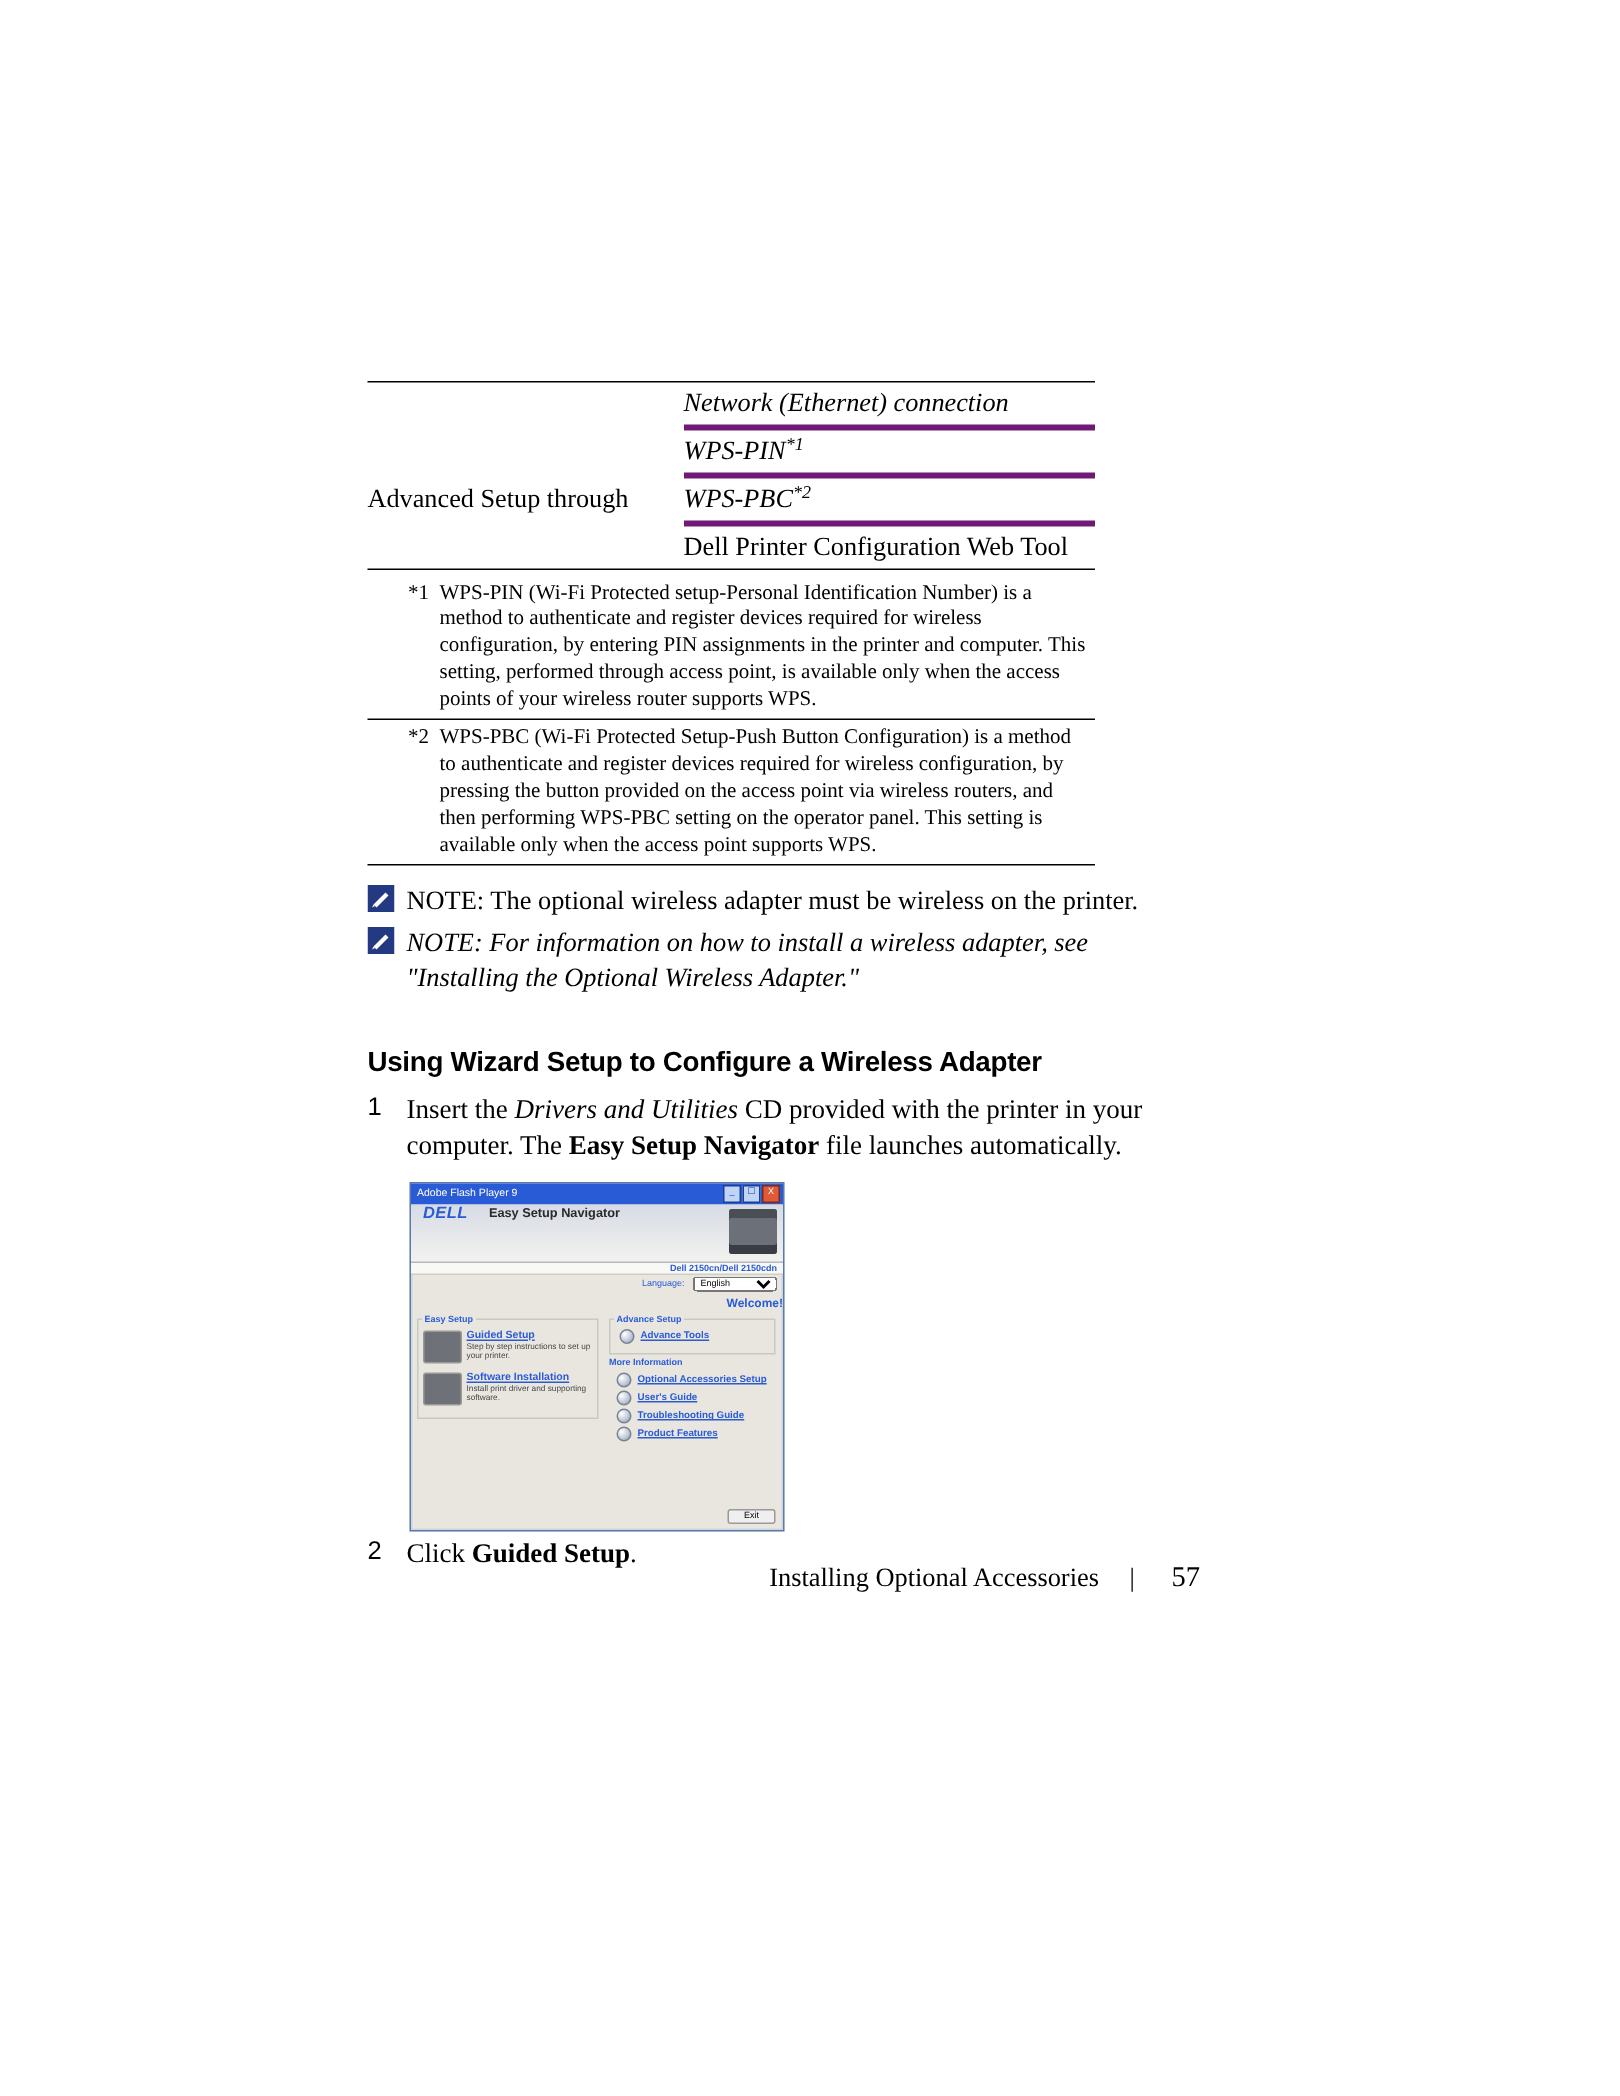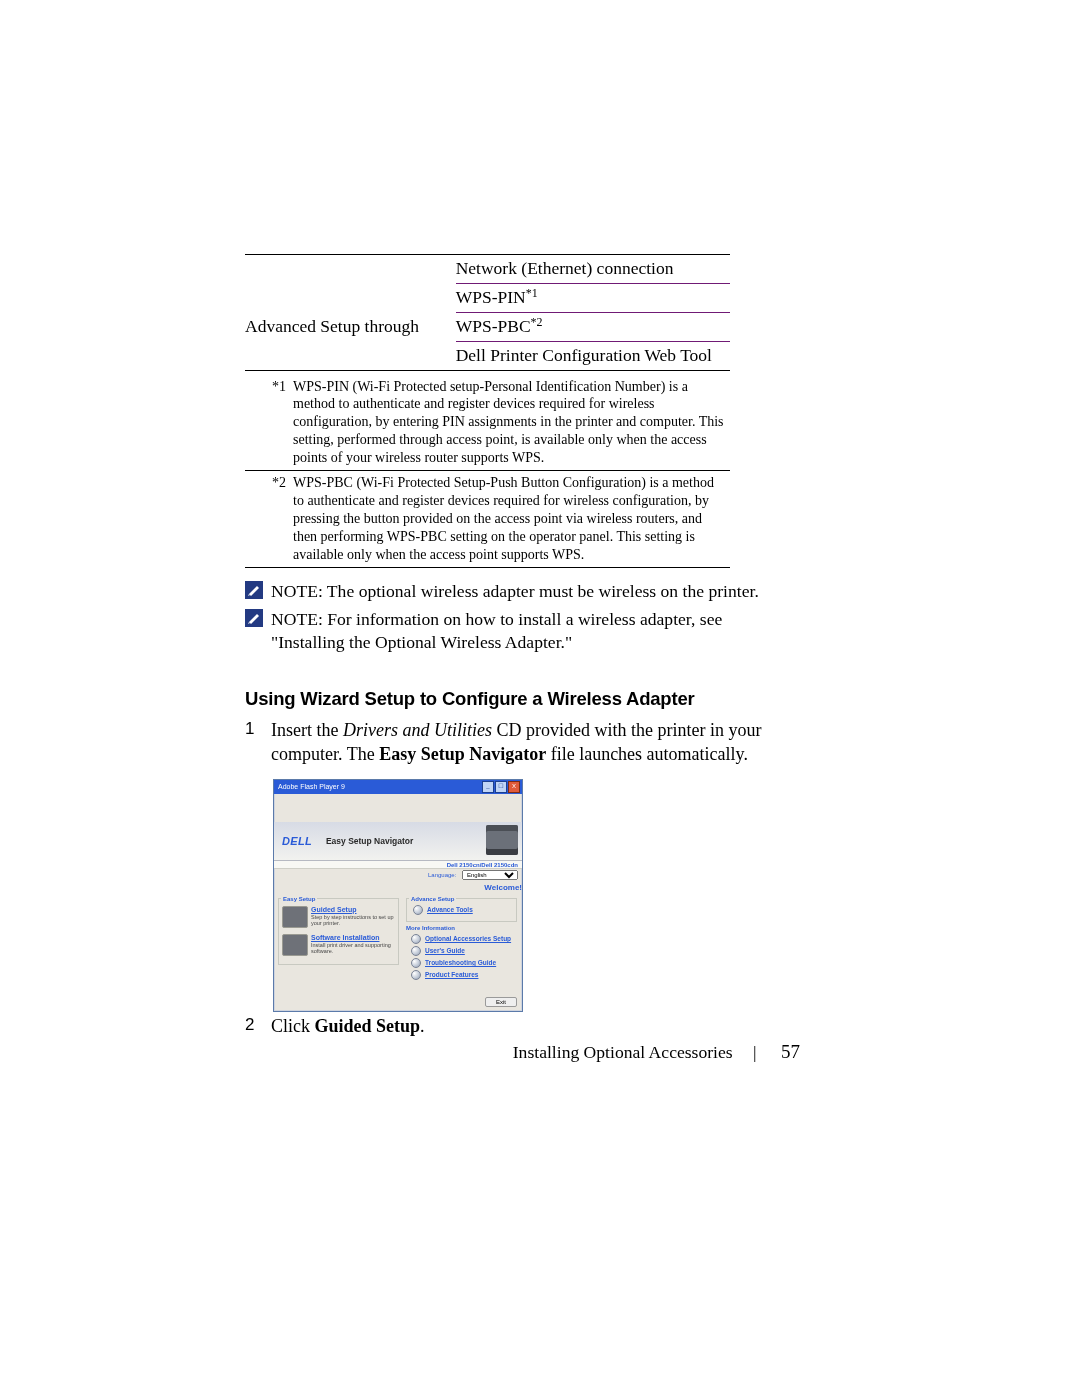--- a/index.html
+++ b/index.html
@@ -31,21 +31,21 @@
     margin-left: 0;
     border-collapse: collapse;
     font-size: 17.5px;
     line-height: 1.25;
   }
   table.conn td {
     padding: 3px 6px 3px 0;
     vertical-align: middle;
   }
   table.conn .top1 { border-top: 1.5px solid #000; }
-  table.conn .bot  { border-bottom: 1px solid #701a75; }
+  table.conn .bot  { border-bottom: 4px solid #701a75; font-style: italic; }
   table.conn .bot-strong { border-bottom: 1.5px solid #000; }
   table.conn td.col1 {
     width: 210px;
   }
   table.conn td.col2 {
     width: 275px;
   }
   .sup {
     font-size: 12px;
     position: relative;
@@ -168,24 +168,23 @@
     border:1px solid #1b3f91;
     font-size:6px; line-height:8px; text-align:center;
     color:#1b3f91;
   }
   .wbtn.close { background:#e05a3a; color:#fff; border-color:#7a2a15;}
   .hdr-band {
     height: 38px;
     background: linear-gradient(#d7dbe5, #f2f2ef);
     border-bottom: 1px solid #b6b9c2;
     display:flex;
-    align-items:center;
+    align-items:flex-start;
     padding: 0 4px 0 8px;
     position:relative;
-    margin-top:28px;
   }
   .dell-logo {
     color:#2a5bd7;
     font-style: italic;
     font-weight: bold;
     font-family: Arial, sans-serif;
     font-size: 11px;
     letter-spacing: 0.3px;
   }
   .nav-title {
@@ -358,21 +357,21 @@
     <div class="note-row">
       <span class="icon">
         <svg width="18" height="18" viewBox="0 0 18 18">
           <rect x="0.5" y="0.5" width="17" height="17" fill="#233a82" stroke="#233a82"></rect>
           <path d="M4 13 L12 5 L14 7 L6 15 Z" fill="#fff"></path>
           <path d="M4 13 L3 15 L5 14 Z" fill="#fff"></path>
         </svg>
       </span>
       <span class="note-label">NOTE: The optional wireless adapter must be wireless on the printer.</span>
     </div>
-    <div class="note-row" style="margin-top:6px;">
+    <div class="note-row" style="margin-top:6px;font-style:italic;">
       <span class="icon">
         <svg width="18" height="18" viewBox="0 0 18 18">
           <rect x="0.5" y="0.5" width="17" height="17" fill="#233a82" stroke="#233a82"></rect>
           <path d="M4 13 L12 5 L14 7 L6 15 Z" fill="#fff"></path>
           <path d="M4 13 L3 15 L5 14 Z" fill="#fff"></path>
         </svg>
       </span>
       <span class="note-label">NOTE: For information on how to install a wireless adapter, see "Installing the Optional Wireless Adapter."</span>
     </div>
 

